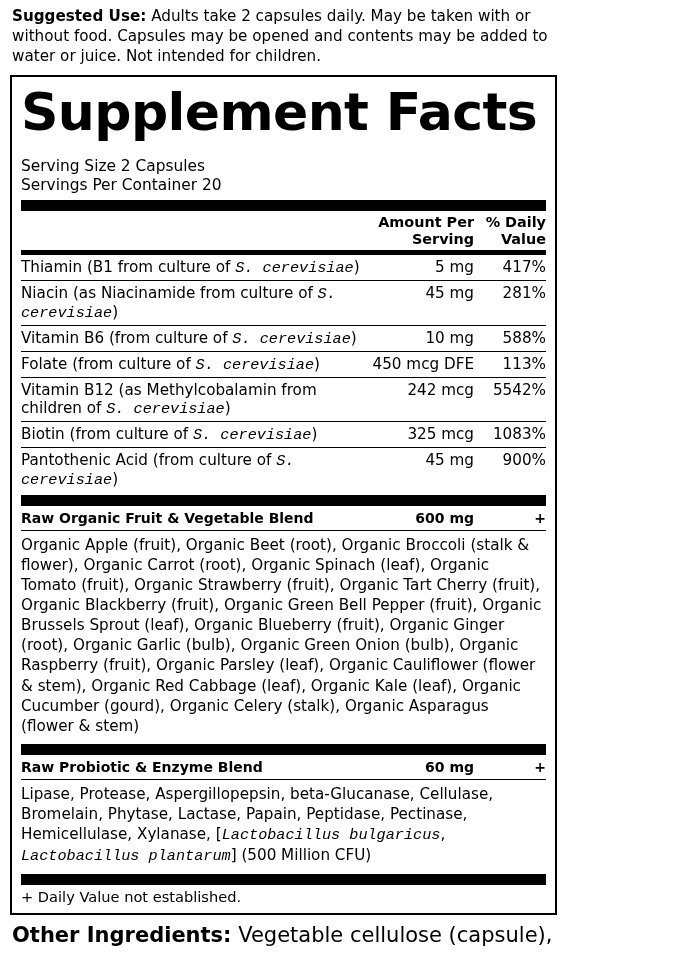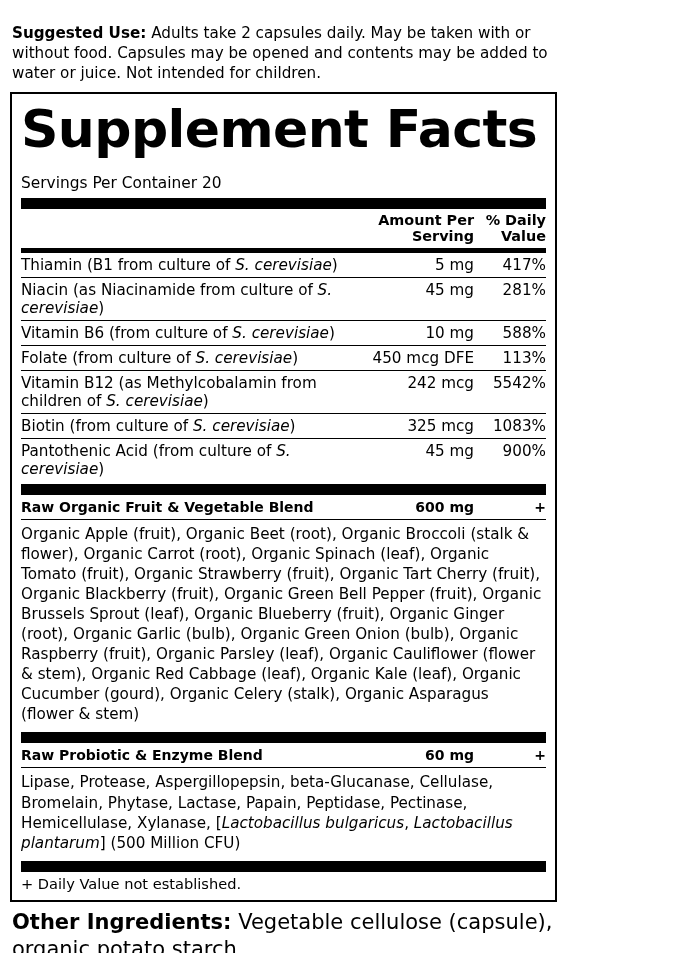--- a/index.html
+++ b/index.html
@@ -12,21 +12,21 @@
     height: 953px;
     font-family: "DejaVu Sans", "Liberation Sans", sans-serif;
     color: #000000;
     -webkit-font-smoothing: antialiased;
   }
   .page {
     width: 567px;
     height: 953px;
     position: relative;
     box-sizing: border-box;
-    padding: 17px 10px;
+    padding: 0 10px;
   }
 
   
   .suggested-use {
     font-size: 15.2px;
     line-height: 1.33;
     padding: 6px 2px 6px 2px;
   }
   .suggested-use .label {
     font-weight: bold;
@@ -95,21 +95,21 @@
     text-align: right;
   }
   .hdr .col-name { border: 0; }
 
   tr.row td {
     border-top: 1px solid #000;
   }
   tr.row.first td {
     border-top: 0;
   }
-  .italic { font-style: italic; }
+  .italic { font-style: italic; font-family: Liberation Mono, monospace; }
 
   
   .blend-head {
     display: flex;
     font-size: 14px;
     font-weight: bold;
     padding: 4px 0 4px 0;
     align-items: center;
   }
   .blend-head .bname { flex: 1 1 auto; text-align: left; }
@@ -141,20 +141,21 @@
 
   <div class="suggested-use">
     <span class="label">Suggested Use:</span><span> Adults take 2 capsules daily. May be taken with or without food. Capsules may be opened and contents may be added to water or juice. Not intended for children.</span>
   </div>
 
   <div class="panel">
 
     <div class="panel-title">Supplement Facts</div>
 
     <div class="serving-lines">
+      <div>Serving Size 2 Capsules</div>
       <div>Servings Per Container 20</div>
     </div>
 
     <div class="rule-thick"></div>
 
     <table class="facts">
       <tbody>
           <tr class="hdr">
         <td class="col-name"></td>
         <td class="col-amt">

